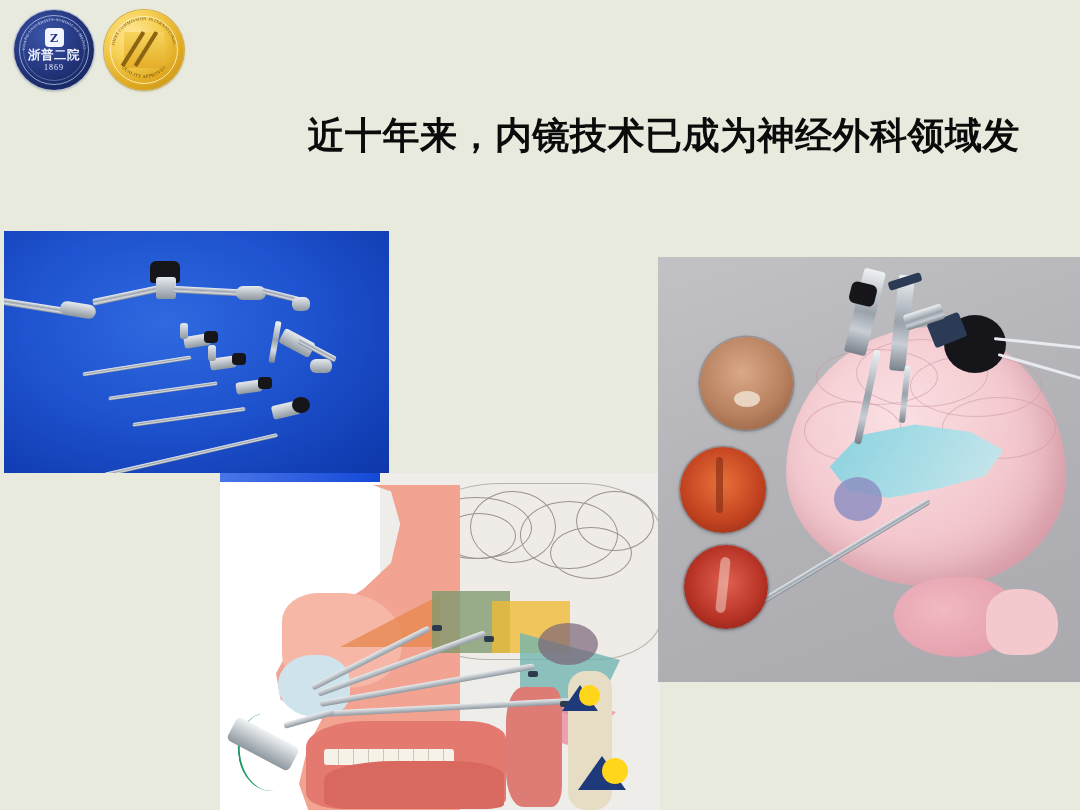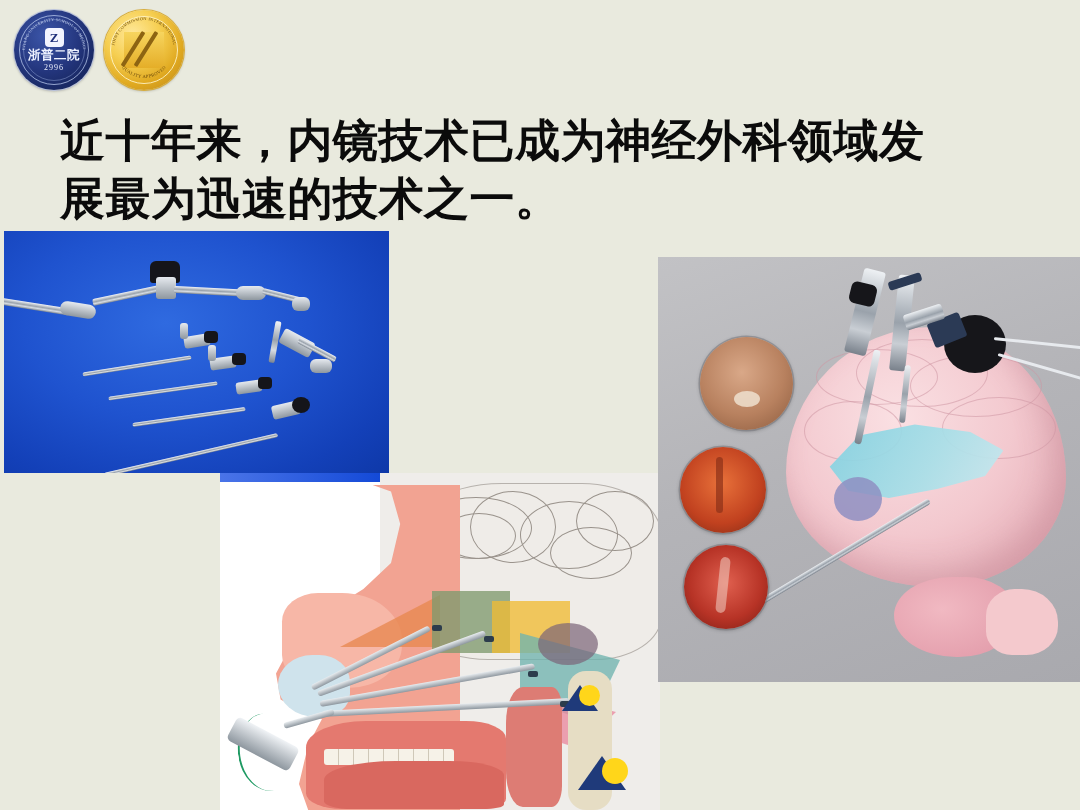--- a/index.html
+++ b/index.html
@@ -56,22 +56,22 @@
     background:linear-gradient(180deg,#f7d55e,#e5ae28);
   }
   .jci-slash{position:absolute;width:4px;height:40px;background:#8d6412;transform:rotate(32deg);border-radius:1px;}
   .jci-s1{left:27px;top:19px;}
   .jci-s2{left:40px;top:19px;}
   .gold-arc{position:absolute;left:0;top:0;width:80px;height:80px;font-size:4.2px;fill:#6b4a0c;}
 
   
   .title{
     position:absolute;left:60px;top:112px;width:960px;
-    text-align:left;color:#0b0b0b;
-    font-size:45px;font-weight:bold;line-height:1.28;
+    text-align:right;color:#0b0b0b;
+    font-size:37px;font-weight:bold;line-height:1.28;
     letter-spacing:.5px;
     font-family:"DejaVu Sans", sans-serif;
   }
   .title .l2{display:block;}
 
   
   .photo-instruments{
     position:absolute;left:4px;top:231px;width:385px;height:242px;
     background:radial-gradient(ellipse at 42% 38%, #2f6ae0 0%, #1f53cf 45%, #1340b8 80%, #0e38a8 100%);
     overflow:hidden;
@@ -209,21 +209,21 @@
         <defs>
             <path id="arcTop" d="M 11,40 A 29,29 0 0 1 69,40"></path>
           </defs>
         <text font-size="4.1" fill="#c6d2ef" font-family="Liberation Serif, serif" letter-spacing="0.35">
           <textPath href="#arcTop" startOffset="50%" text-anchor="middle">ZHEJIANG UNIVERSITY SCHOOL OF MEDICINE</textPath>
         </text>
       </svg>
       <div class="seal-inner">
         <div class="seal-mark">Z</div>
         <div class="seal-cn">浙普二院</div>
-        <div class="seal-year">2996</div>
+        <div class="seal-year">1869</div>
       </div>
     </div>
 
     <div class="seal seal-gold">
       <div class="gring"></div>
       <div class="jci-mark"></div>
       <div class="jci-slash jci-s1"></div>
       <div class="jci-slash jci-s2"></div>
       <svg class="gold-arc" viewBox="0 0 80 80">
         <defs>
@@ -235,21 +235,20 @@
         </text>
         <text font-size="4.6" fill="#6b4a0c" font-family="Liberation Serif, serif" letter-spacing="0.35">
           <textPath href="#gBot" startOffset="50%" text-anchor="middle">QUALITY APPROVED</textPath>
         </text>
       </svg>
     </div>
   </div>
 
   <div class="title">
     <span>近十年来，内镜技术已成为神经外科领域发</span>
-    <span class="l2">展最为迅速的技术之一。</span>
   </div>
 
   <div class="photo-instruments">
     <div class="tool" style="left:-6px;top:72px;width:72px;height:7px;transform:rotate(9deg);"></div>
     <div class="tool-hub" style="left:56px;top:72px;width:36px;height:14px;transform:rotate(9deg);border-radius:8px;"></div>
     <div class="tool" style="left:88px;top:60px;width:78px;height:7px;transform:rotate(-12deg);"></div>
     <div class="tool-knob" style="left:146px;top:30px;width:30px;height:22px;border-radius:6px 6px 3px 3px;"></div>
     <div class="tool-hub" style="left:152px;top:46px;width:20px;height:22px;"></div>
     <div class="tool" style="left:170px;top:57px;width:80px;height:7px;transform:rotate(3deg);"></div>
     <div class="tool-hub" style="left:232px;top:55px;width:30px;height:14px;border-radius:7px;"></div>

